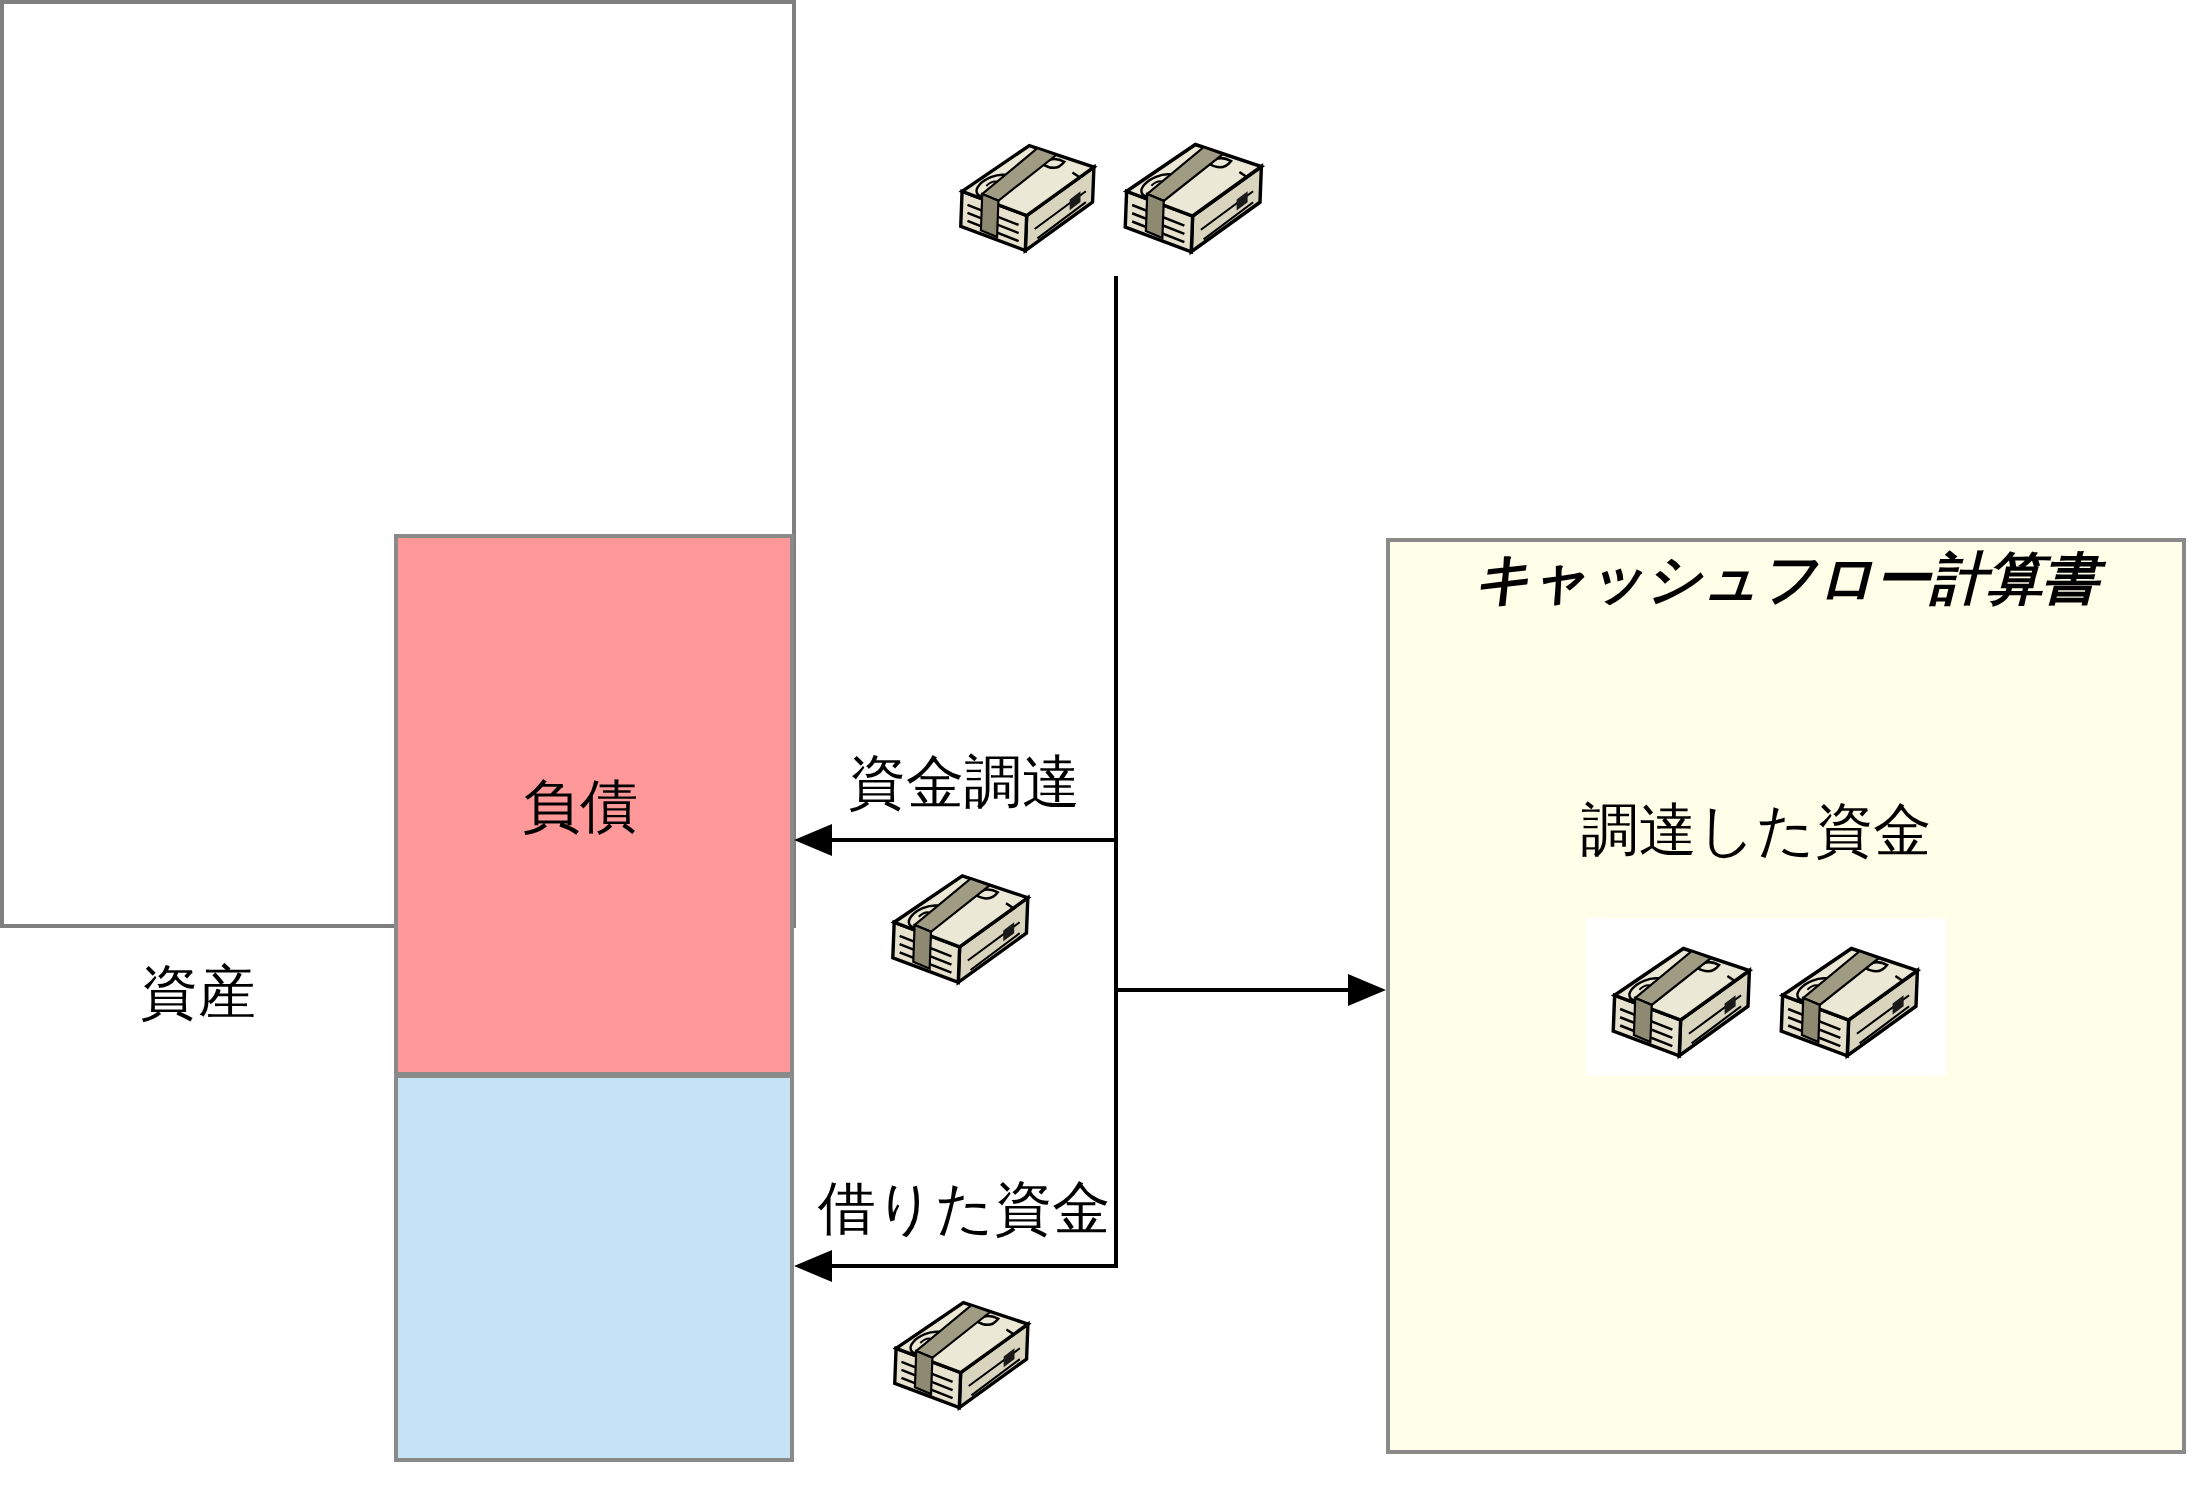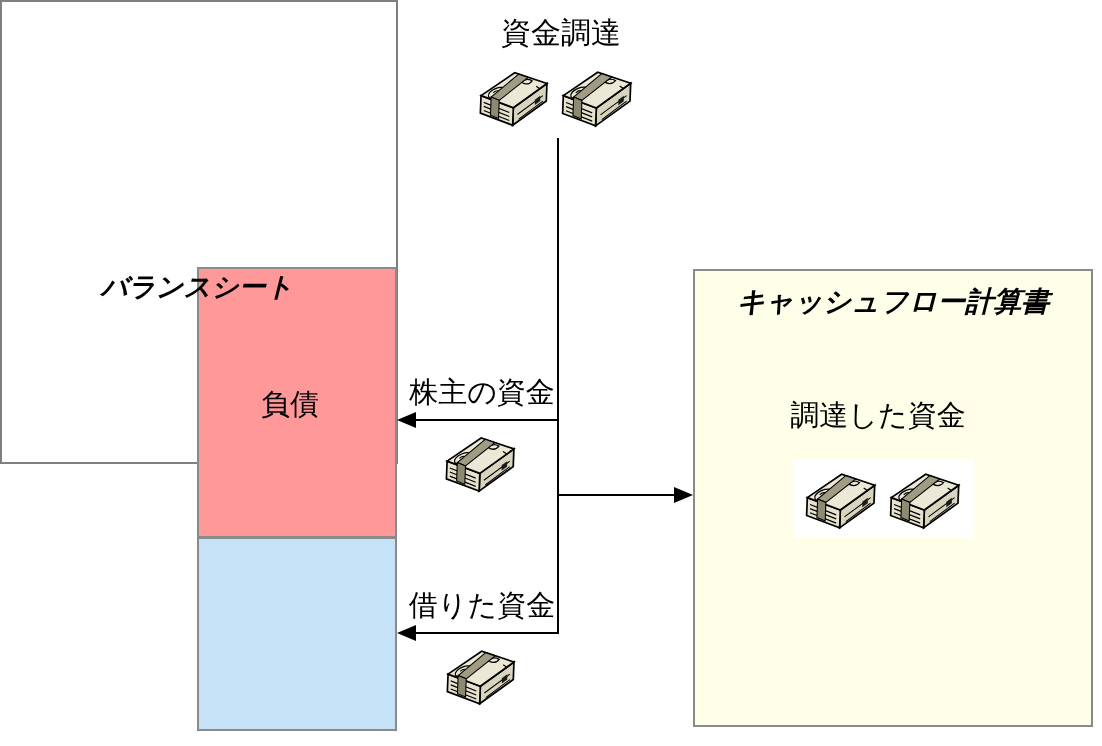--- a/index.html
+++ b/index.html
@@ -109,50 +109,49 @@
 
         <polygon points="62,14 76,19 33,53 21,48" fill="#a09c84" stroke="#000" stroke-width="1.6"></polygon>
 
         <polygon points="21,48 33,53 32,80 20,75" fill="#8e8a72" stroke="#000" stroke-width="1.6"></polygon>
 
         <polygon points="86,52 94,46 94,54 86,60" fill="#1a1a1a"></polygon>
       </symbol>
     </defs>
   </svg>
 
-  <div class="label" style="left:448px; top:16px; width:226px; font-size:30px;">資金調達</div>
 
   <svg class="money" style="left:477px; top:64px;" width="74" height="66">
       <use href="#money-stack"></use>
     </svg>
   <svg class="money" style="left:559px; top:64px;" width="76" height="66">
       <use href="#money-stack"></use>
     </svg>
 
   <div class="vline"></div>
 
   <div class="box bs-outer"></div>
   <div class="box liabilities"></div>
   <div class="box net-assets"></div>
-  <div class="label title" style="left:35px; top:272px; width:324px;">バランスシート</div>
+  <div class="label" style="left:29px; top:481px; width:140px;">資産</div>
   <div class="label" style="left:197px; top:388px; width:186px;">負債</div>
 
   <div class="box cf-box"></div>
-  <div class="label title" style="left:695px; top:274px; width:396px; font-size:28px;margin-top:12px;">キャッシュフロー計算書</div>
+  <div class="label title" style="left:695px; top:274px; width:396px; font-size:28px;">キャッシュフロー計算書</div>
   <div class="label" style="left:693px; top:401px; width:370px;font-family:Liberation Mono, monospace;">調達した資金</div>
   <div class="money-patch">
     <svg class="money-inline" width="76" height="66">
         <use href="#money-stack"></use>
       </svg>
     <svg class="money-inline" width="76" height="66">
         <use href="#money-stack"></use>
       </svg>
   </div>
 
-  <div class="label" style="left:402px; top:376px; width:160px;">株主の資金</div>
+  <div class="label" style="left:402px; top:376px; width:160px;">資金調達</div>
   <div class="arrow" style="left:397px; top:412px; width:161px;">
     <span class="head-left"></span>
     <span class="shaft"></span>
   </div>
   <svg class="money" style="left:443px; top:429px;" width="75" height="67">
       <use href="#money-stack"></use>
     </svg>
 
   <div class="arrow" style="left:558px; top:487px; width:135px;">
     <span class="shaft"></span>

